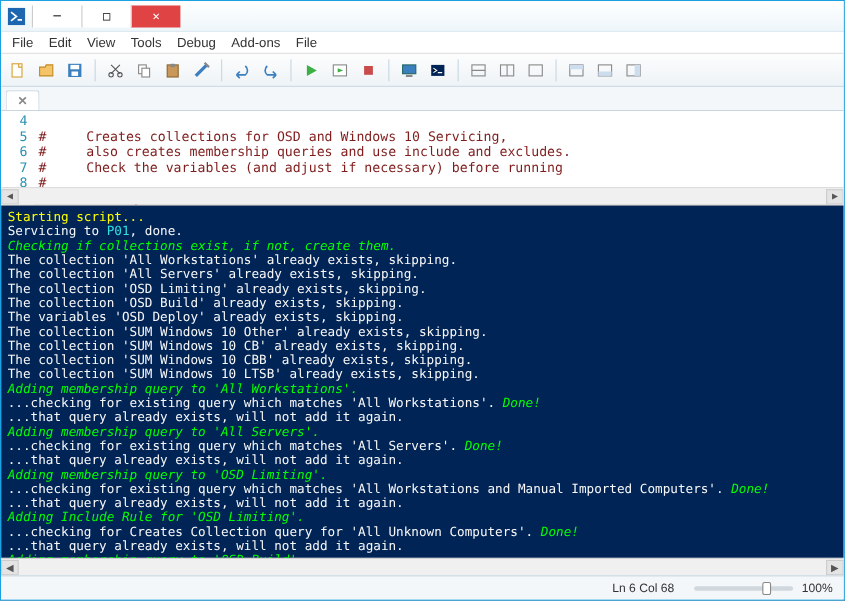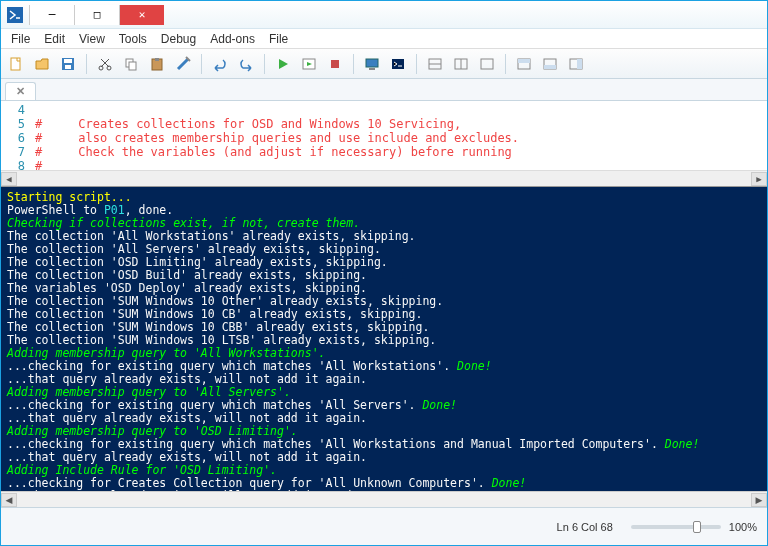--- a/index.html
+++ b/index.html
@@ -15,31 +15,31 @@
 .toolbar { height:30px; background:linear-gradient(#fdfdfd,#eef3f7); border-bottom:1px solid #c7d6e0; display:flex; align-items:center; padding:0 4px; gap:4px; }
 .tb { width:22px; height:22px; display:flex; align-items:center; justify-content:center; border:1px solid transparent; border-radius:2px; }
 .tb svg { width:16px; height:16px; }
 .tb-sep { width:1px; height:20px; background:#c7d6e0; margin:0 3px; }
 .tabbar { height:22px; background:#f4f7fa; border-bottom:1px solid #c7d6e0; display:flex; align-items:flex-end; padding-left:4px; }
 .tab { background:#fff; border:1px solid #c7d6e0; border-bottom:none; padding:2px 10px; font-size:11px; border-radius:3px 3px 0 0; display:flex; align-items:center; gap:6px; }
 .tab .x { color:#888; font-weight:bold; }
 .editor { height:86px; display:flex; background:#fff; font-family: Consolas, monospace; font-size:12px; overflow:hidden; border-bottom:1px solid #999; position:relative; }
 .gutter { width:30px; text-align:right; padding:2px 6px 0 0; color:#2b91af; background:#fff; line-height:14px; }
 .code { padding:2px 0 0 4px; white-space:pre; line-height:14px; }
-.code .c { color:#ef4444; }
+.code .c { color:#7f1d1d; }
 .sb-h { position:absolute; bottom:0; left:0; right:0; height:16px; background:#f0f0f0; border-top:1px solid #ddd; display:flex; align-items:center; }
 .sb-h .arrow { width:16px; height:14px; background:#e4e4e4; border:1px solid #ccc; display:flex; align-items:center; justify-content:center; font-size:9px; color:#555; }
 .console { flex:1; background:#012456; color:#eeedf0; font-family:Consolas, "Lucida Console", monospace; font-size:11.5px; line-height:13px; padding:4px 6px; overflow:hidden; position:relative; white-space:pre; }
 .y { color:#ffff00; }
 .g { color:#00ff00;font-style:italic; }
 .w { color:#f8f8f8; }
 .c2 { color:#2fe0e0; }
 .sb-h2 { height:16px; background:#f0f0f0; border-top:1px solid #ccc; display:flex; align-items:center; }
 .sb-h2 .arrow { width:16px; height:14px; background:#e4e4e4; border:1px solid #ccc; display:flex; align-items:center; justify-content:center; font-size:9px; color:#555; }
-.status { height:38px; background:#f4f7fa; border-top:1px solid #c7d6e0; display:flex; align-items:center; justify-content:flex-end; padding:0 10px; gap:18px; font-size:11px; color:#333; }
+.status { height:22px; background:#f4f7fa; border-top:1px solid #c7d6e0; display:flex; align-items:center; justify-content:flex-end; padding:0 10px; gap:18px; font-size:11px; color:#333; }
 .zoom-track { width:90px; height:4px; background:#d0d8de; position:relative; border-radius:2px; }
 .zoom-thumb { position:absolute; top:-4px; left:62px; width:8px; height:12px; background:#fff; border:1px solid #888; border-radius:2px; }
 </style>
 </head>
 <body>
 
 <div class="titlebar">
   <svg class="icon" viewBox="0 0 16 16">
       <rect width="16" height="16" fill="#1e66b0"></rect>
       <path d="M3 4l5 4-5 4M9 11h4" stroke="#fff" stroke-width="1.5" fill="none"></path>
@@ -211,21 +211,21 @@
 
   </div>
   <div class="sb-h">
     <div class="arrow">◀</div>
     <div style="flex:1"></div>
     <div class="arrow">▶</div>
   </div>
 </div>
 
 <div class="console"><span class="y">Starting script...</span>
-<span class="w">PowerShell to </span><span class="c2">P01</span><span class="w">, done.</span>
+<span class="w">Servicing to </span><span class="c2">P01</span><span class="w">, done.</span>
 <span class="g">Checking if collections exist, if not, create them.</span>
 <span class="w">The collection 'All Workstations' already exists, skipping.</span>
 <span class="w">The collection 'All Servers' already exists, skipping.</span>
 <span class="w">The collection 'OSD Limiting' already exists, skipping.</span>
 <span class="w">The collection 'OSD Build' already exists, skipping.</span>
 <span class="w">The variables 'OSD Deploy' already exists, skipping.</span>
 <span class="w">The collection 'SUM Windows 10 Other' already exists, skipping.</span>
 <span class="w">The collection 'SUM Windows 10 CB' already exists, skipping.</span>
 <span class="w">The collection 'SUM Windows 10 CBB' already exists, skipping.</span>
 <span class="w">The collection 'SUM Windows 10 LTSB' already exists, skipping.</span>

